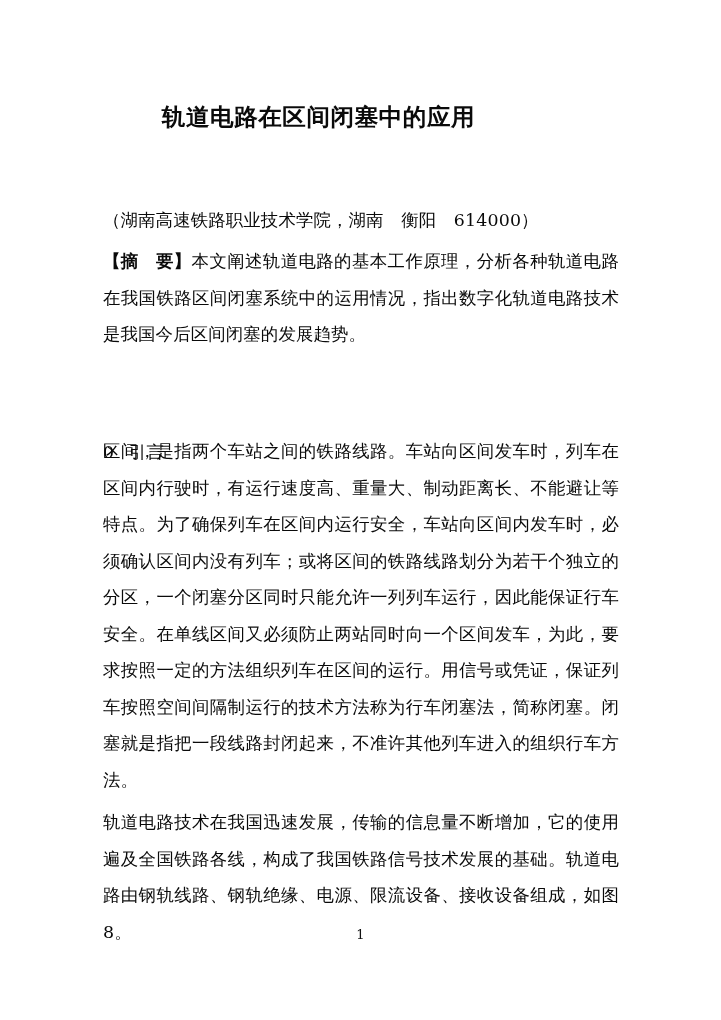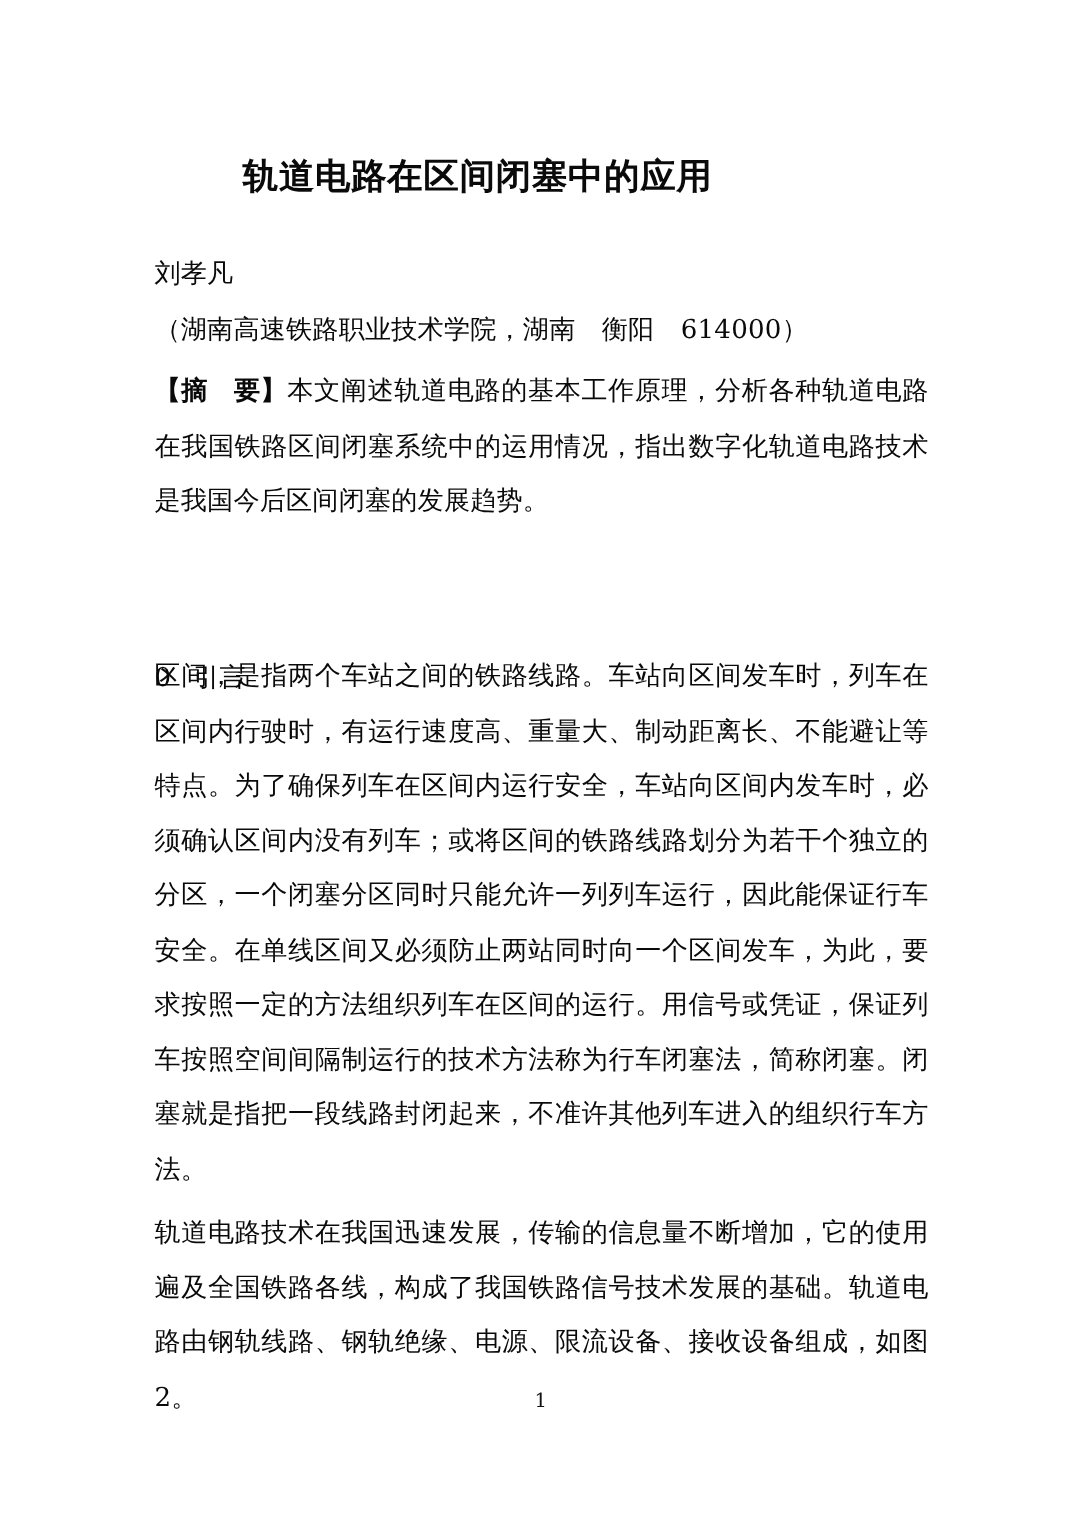--- a/index.html
+++ b/index.html
@@ -115,33 +115,32 @@
     color: #111111;
   }
 </style>
 </head>
 <body>
 
 <div class="page">
 
   <h1 class="doc-title">轨道电路在区间闭塞中的应用</h1>
 
-  <div class="block author">刘孝凡</div>
 
   <div class="block affiliation">（湖南高速铁路职业技术学院，湖南　衡阳　614000）</div>
 
   <div class="block abstract">
     <span class="lead">【摘</span><span class="wide-space"></span><span class="lead">要】</span><span>本文阐述轨道电路的基本工作原理，分析各种轨道电路在我国铁路区间闭塞系统中的运用情况，指出数字化轨道电路技术是我国今后区间闭塞的发展趋势。</span>
   </div>
 
 
   <div class="heading heading-0">
     <span class="num">0</span><span>引言</span>
   </div>
 
   <div class="block body-para-1">区间，是指两个车站之间的铁路线路。车站向区间发车时，列车在区间内行驶时，有运行速度高、重量大、制动距离长、不能避让等特点。为了确保列车在区间内运行安全，车站向区间内发车时，必须确认区间内没有列车；或将区间的铁路线路划分为若干个独立的分区，一个闭塞分区同时只能允许一列列车运行，因此能保证行车安全。在单线区间又必须防止两站同时向一个区间发车，为此，要求按照一定的方法组织列车在区间的运行。用信号或凭证，保证列车按照空间间隔制运行的技术方法称为行车闭塞法，简称闭塞。闭塞就是指把一段线路封闭起来，不准许其他列车进入的组织行车方法。</div>
 
 
-  <div class="block body-para-2">轨道电路技术在我国迅速发展，传输的信息量不断增加，它的使用遍及全国铁路各线，构成了我国铁路信号技术发展的基础。轨道电路由钢轨线路、钢轨绝缘、电源、限流设备、接收设备组成，如图 2。</div>
+  <div class="block body-para-2">轨道电路技术在我国迅速发展，传输的信息量不断增加，它的使用遍及全国铁路各线，构成了我国铁路信号技术发展的基础。轨道电路由钢轨线路、钢轨绝缘、电源、限流设备、接收设备组成，如图 8。</div>
 
   <div class="page-number">1</div>
 
 </div>
 
 </body></html>

